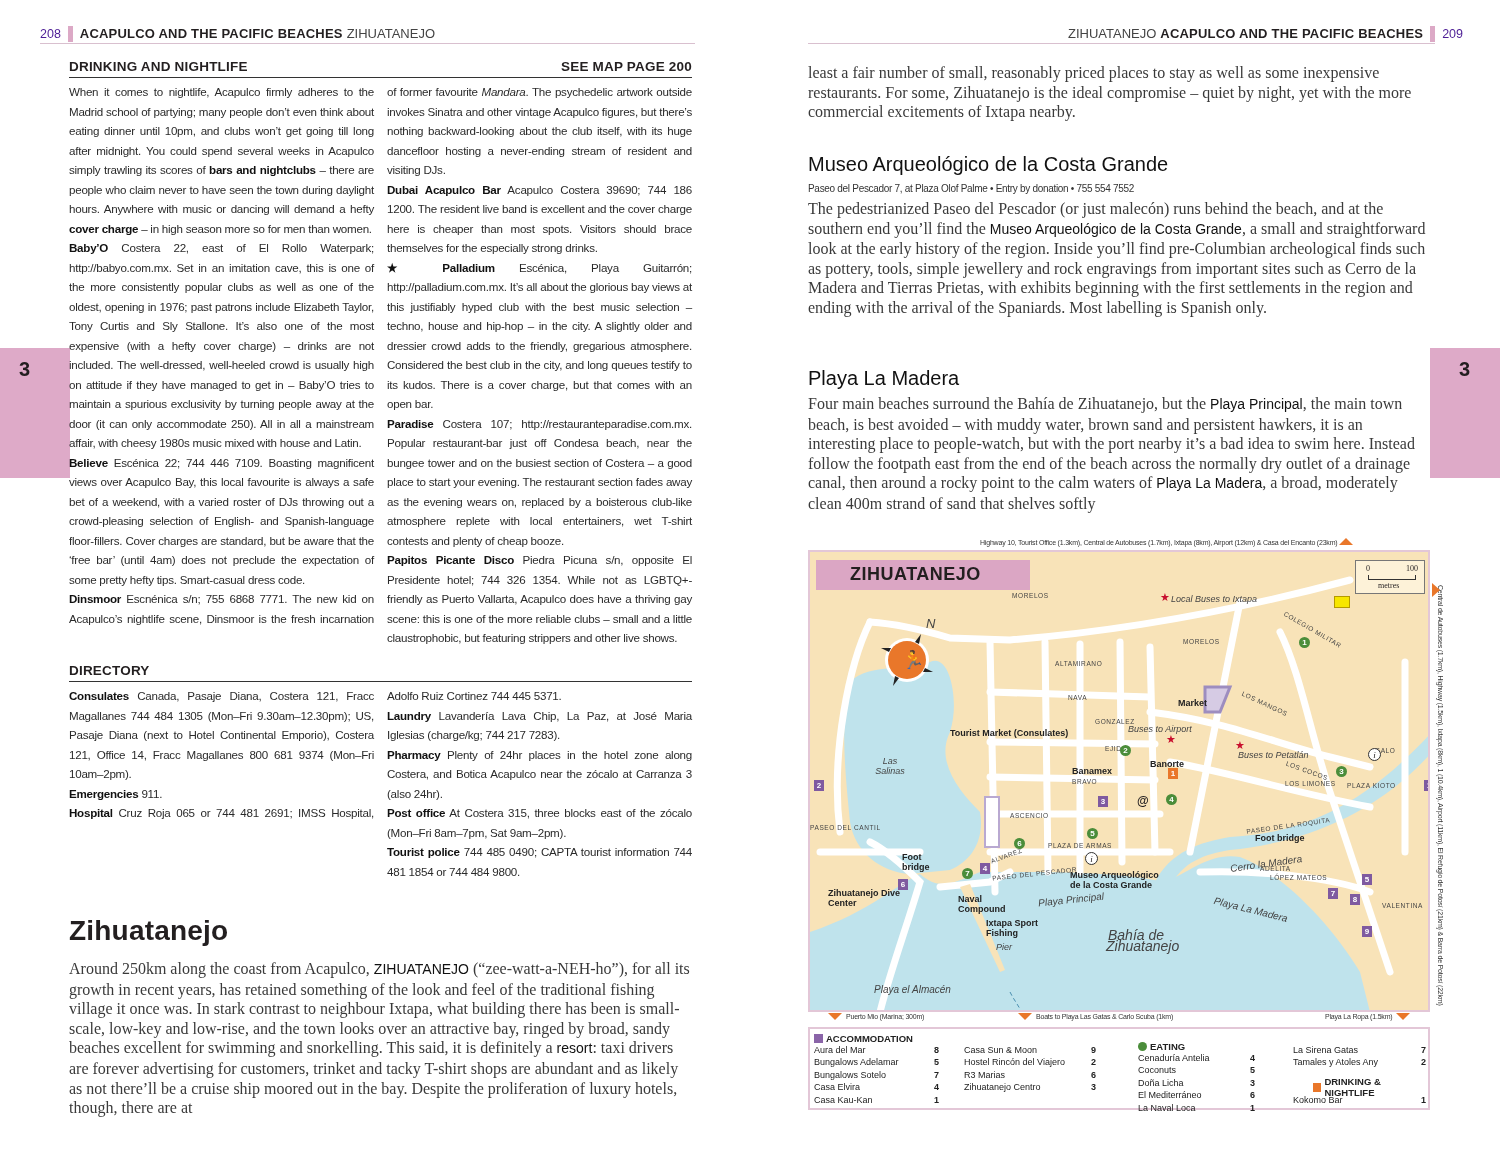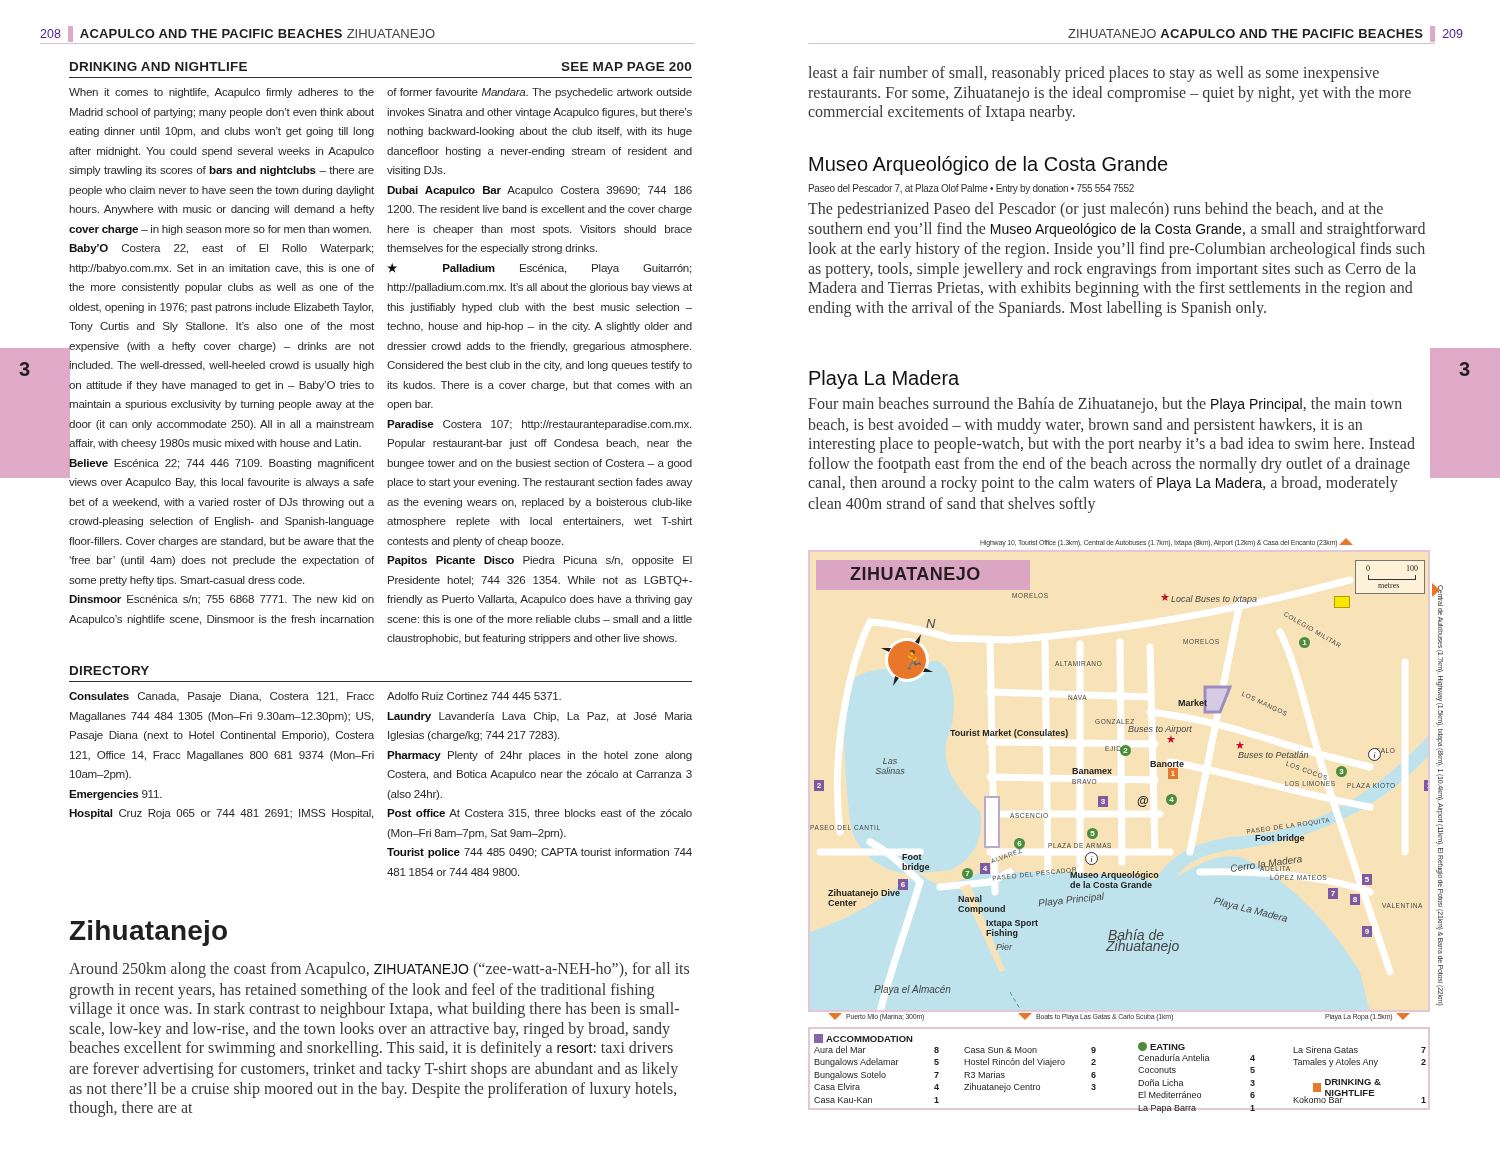--- a/index.html
+++ b/index.html
@@ -356,21 +356,21 @@
       </div>
     <div class="lg-row">
         <span>Doña Licha</span>
         <span class="n">3</span>
       </div>
     <div class="lg-row">
         <span>El Mediterráneo</span>
         <span class="n">6</span>
       </div>
     <div class="lg-row">
-        <span>La Papa Barra</span>
+        <span>La Naval Loca</span>
         <span class="n">1</span>
       </div>
   </div>
   <div class="lg-col" style="left:483px;width:133px;top:15px;">
     <div class="lg-row">
         <span>La Sirena Gatas</span>
         <span class="n">7</span>
       </div>
     <div class="lg-row">
         <span>Tamales y Atoles Any</span>

